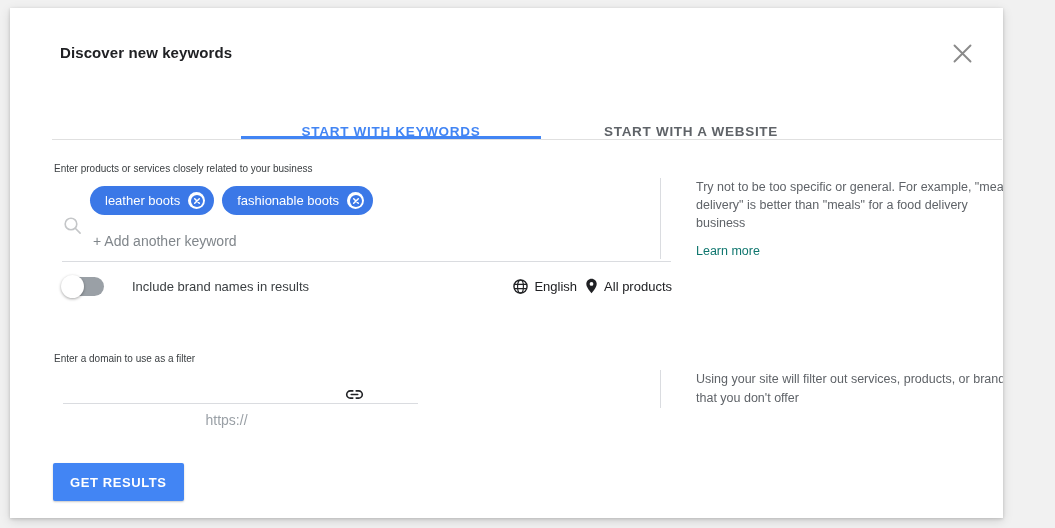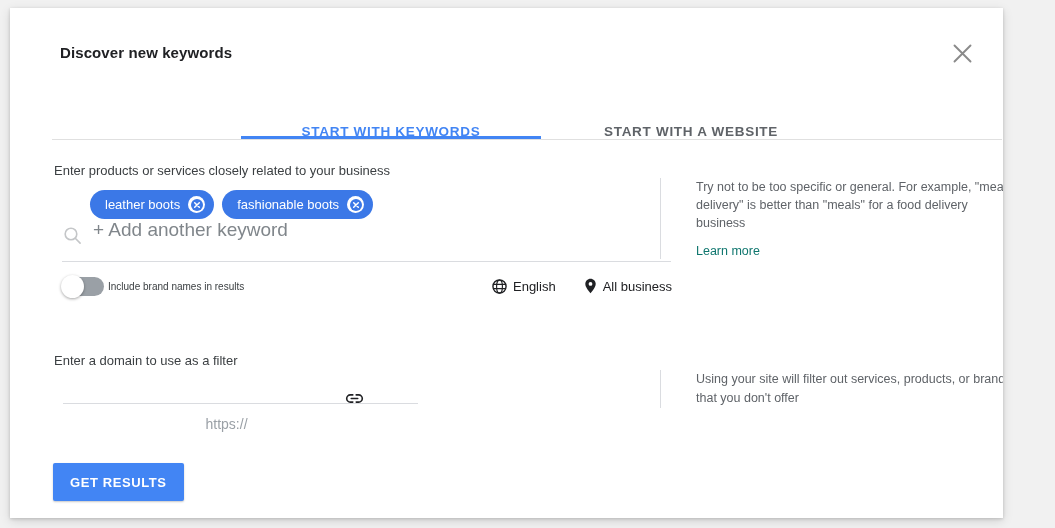--- a/index.html
+++ b/index.html
@@ -108,28 +108,28 @@
   }
   .body-right {
     position: absolute;
     left: 650px;
     top: 170px;
     width: 360px;
   }
 
   
   .field-label {
-    font-size: 13px;
+    font-size: 10px;
     color: #3c4043;
     margin: 0 0 12px 0;
   }
   .keyword-row {
     position: relative;
     display: flex;
-    align-items: flex-end;
+    align-items: center;
     min-height: 34px;
   }
   .search-icon-wrap {
     width: 36px;
     flex: 0 0 36px;
     display: flex;
     align-items: center;
     justify-content: center;
     padding-top: 6px;
   }
@@ -163,23 +163,23 @@
     border-radius: 50%;
     background: #ffffff;
     display: inline-flex;
     align-items: center;
     justify-content: center;
     cursor: pointer;
     flex: 0 0 17px;
   }
   .chip-remove svg { display: block; }
   .add-keyword {
-    margin-top: 0;
+    margin-top: 18px;
     margin-left: 3px;
-    font-size: 19px;
+    font-size: 14px;
     color: #80868b;
     cursor: text;
     height: 22px;
   }
   .keyword-underline {
     position: absolute;
     left: 8px;
     top: 98px;
     width: 609px;
     height: 1px;
@@ -209,30 +209,30 @@
     position: absolute;
     left: -1px;
     top: -2px;
     width: 23px;
     height: 23px;
     border-radius: 50%;
     background: #ffffff;
     box-shadow: 0 1px 3px rgba(0,0,0,0.35);
   }
   .toggle-label {
-    margin-left: 4px;
-    font-size: 10px;
+    margin-left: 28px;
+    font-size: 13px;
     color: #3c4043;
     cursor: pointer;
   }
   .meta-group {
     margin-left: auto;
     display: flex;
     align-items: center;
-    gap: 28px;
+    gap: 8px;
     padding-left: 12px;
   }
   .meta-item {
     display: flex;
     align-items: center;
     gap: 6px;
     font-size: 13px;
     color: #202124;
     cursor: pointer;
   }
@@ -418,21 +418,21 @@
           </span>
           <span>English</span>
         </div>
         <div class="meta-item">
           <span>
             <svg width="13" height="16" viewBox="0 0 13 16" aria-hidden="true">
               <path d="M6.5 0.8 C3.6 0.8 1.3 3.1 1.3 6 C1.3 9.9 6.5 15.2 6.5 15.2 C6.5 15.2 11.7 9.9 11.7 6 C11.7 3.1 9.4 0.8 6.5 0.8 Z" fill="#202124"></path>
               <circle cx="6.5" cy="5.9" r="1.9" fill="#ffffff"></circle>
             </svg>
           </span>
-          <span>All business</span>
+          <span>All products</span>
         </div>
       </div>
     </div>
   </div>
 
   <div class="body-right">
     <div class="help-block">
       <p class="help-text">Try not to be too specific or general. For example, "meal delivery" is better than "meals" for a food delivery business</p>
       <a class="help-link">Learn more</a>
     </div>

